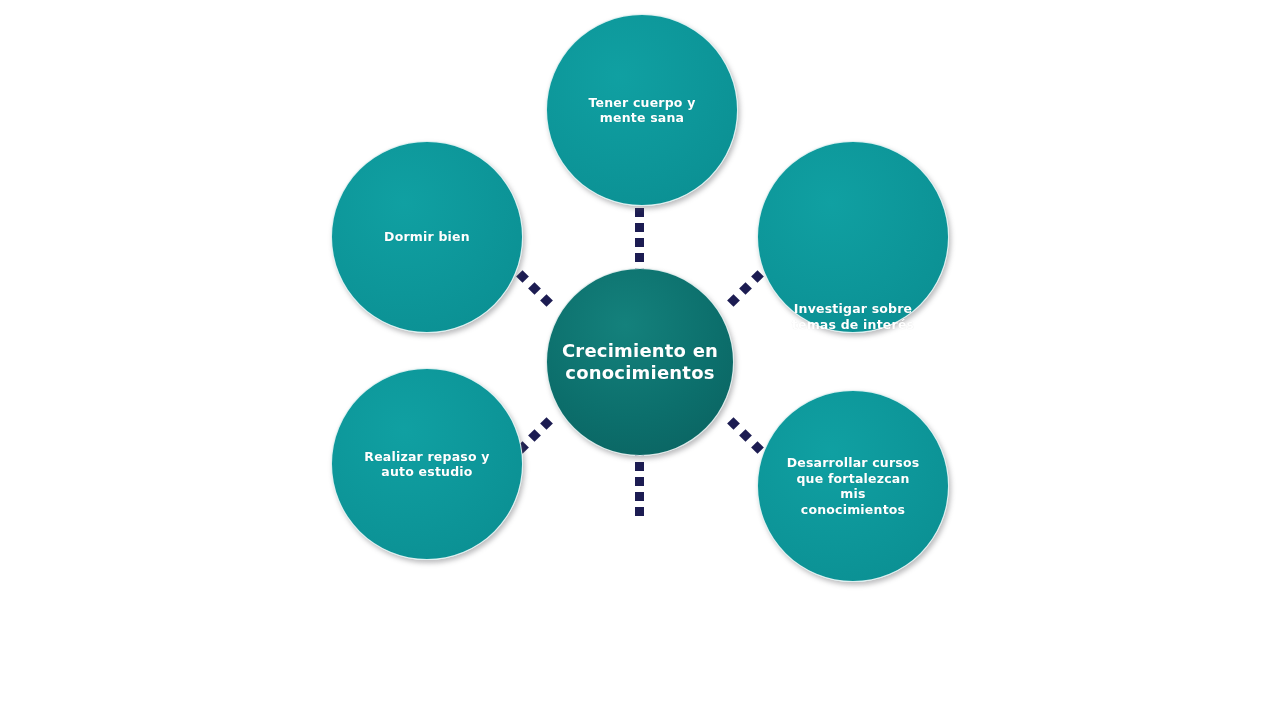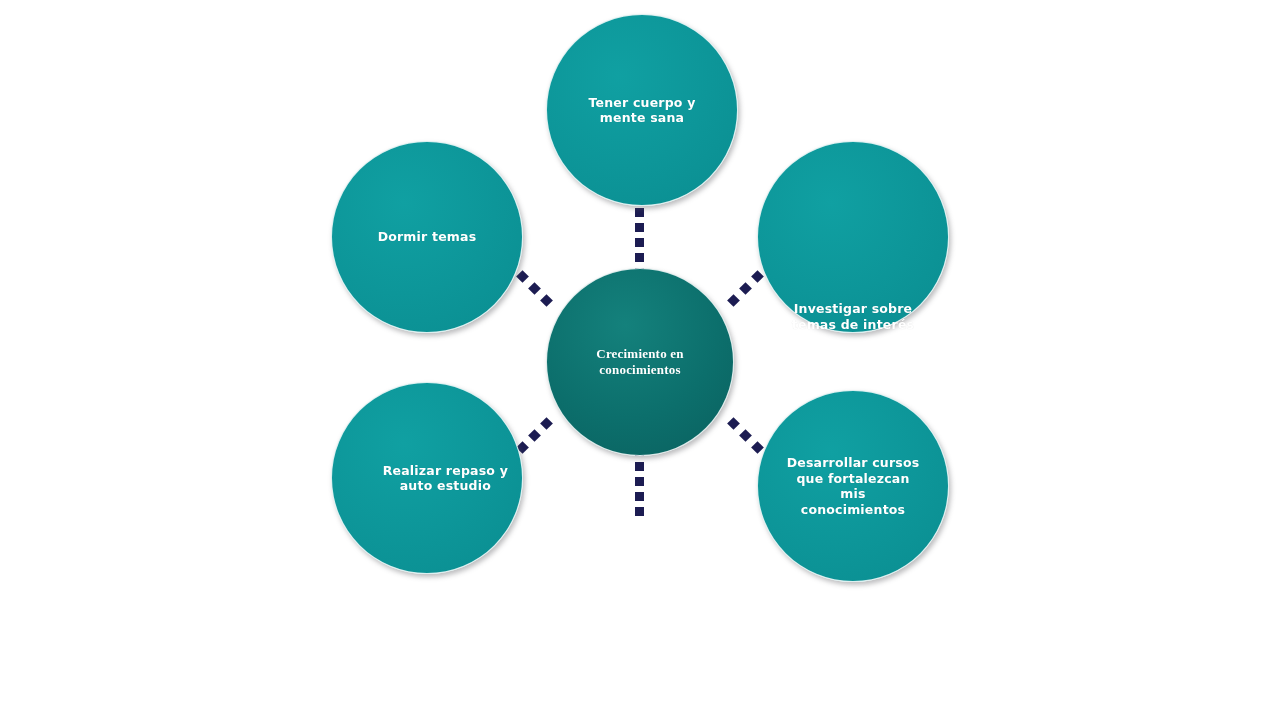--- a/index.html
+++ b/index.html
@@ -63,38 +63,37 @@
   .node.satellite .label {
     font-size: 12.5px;
   }
 
   
   .node.hub {
     background: radial-gradient(circle at 42% 30%, #14817c 0%, #0c6f6c 55%, #0a605e 100%);
     border: 1px solid rgba(255,255,255,0.85);
   }
   .node.hub .label {
-    font-size: 13px;
-    font-family: Liberation Serif, serif;
+    font-size: 18px;
   }
 
   
   #node-hub {
     left: 546px;
     top: 268px;
     width: 188px;
     height: 188px;
   }
 
   
   #node-top          { left: 546px; top: 14px;  width: 192px; height: 192px; }
   #node-top-right    { left: 757px; top: 141px; width: 192px; height: 192px; align-items: flex-end; }
   #node-bottom-right { left: 757px; top: 390px; width: 192px; height: 192px; }
   #node-bottom       { left: 546px; top: 516px; width: 192px; height: 192px; }
-  #node-bottom-left  { left: 331px; top: 382px; width: 192px; height: 192px; justify-content: flex-end; }
+  #node-bottom-left  { left: 331px; top: 368px; width: 192px; height: 192px; }
   #node-left         { left: 331px; top: 141px; width: 192px; height: 192px; }
 
   .spoke-dot {
     fill: #1c1c52;
   }
 </style>
 </head>
 <body>
 
 <div id="canvas">
@@ -163,21 +162,21 @@
 conocimientos</span>
   </div>
 
 
   <div class="node satellite" id="node-bottom-left">
     <span class="label">Realizar repaso y
 auto estudio</span>
   </div>
 
   <div class="node satellite" id="node-left">
-    <span class="label">Dormir temas</span>
+    <span class="label">Dormir bien</span>
   </div>
 
   <div class="node hub" id="node-hub">
     <span class="label">Crecimiento en
 conocimientos</span>
   </div>
 
 </div>
 
 </body></html>

